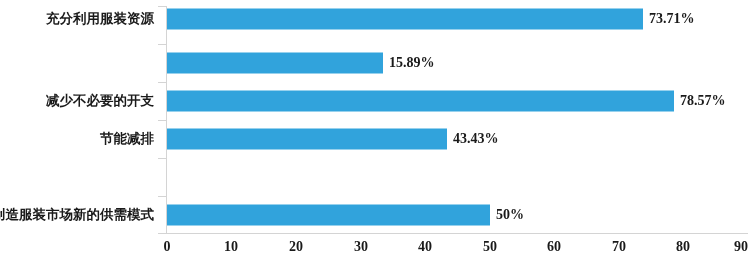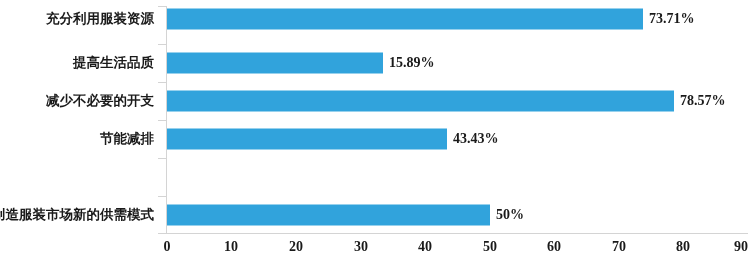--- a/index.html
+++ b/index.html
@@ -124,21 +124,20 @@
     <div class="cat-tick" style="top:196px;"></div>
     <div class="cat-tick" style="top:233px;"></div>
 
     <div class="bar-row" style="top:0;">
       <span class="cat-label">充分利用服装资源</span>
       <div class="bar" style="width:476px;"></div>
       <span class="bar-value" style="left:649px;">73.71%</span>
     </div>
 
     <div class="bar-row" style="top:44px;">
-      <span class="cat-label">提高生活品质</span>
       <div class="bar" style="width:216px;"></div>
       <span class="bar-value" style="left:389px;">15.89%</span>
     </div>
 
     <div class="bar-row" style="top:82px;text-decoration:underline;">
       <span class="cat-label">减少不必要的开支</span>
       <div class="bar" style="width:507px;"></div>
       <span class="bar-value" style="left:680px;">78.57%</span>
     </div>
 

